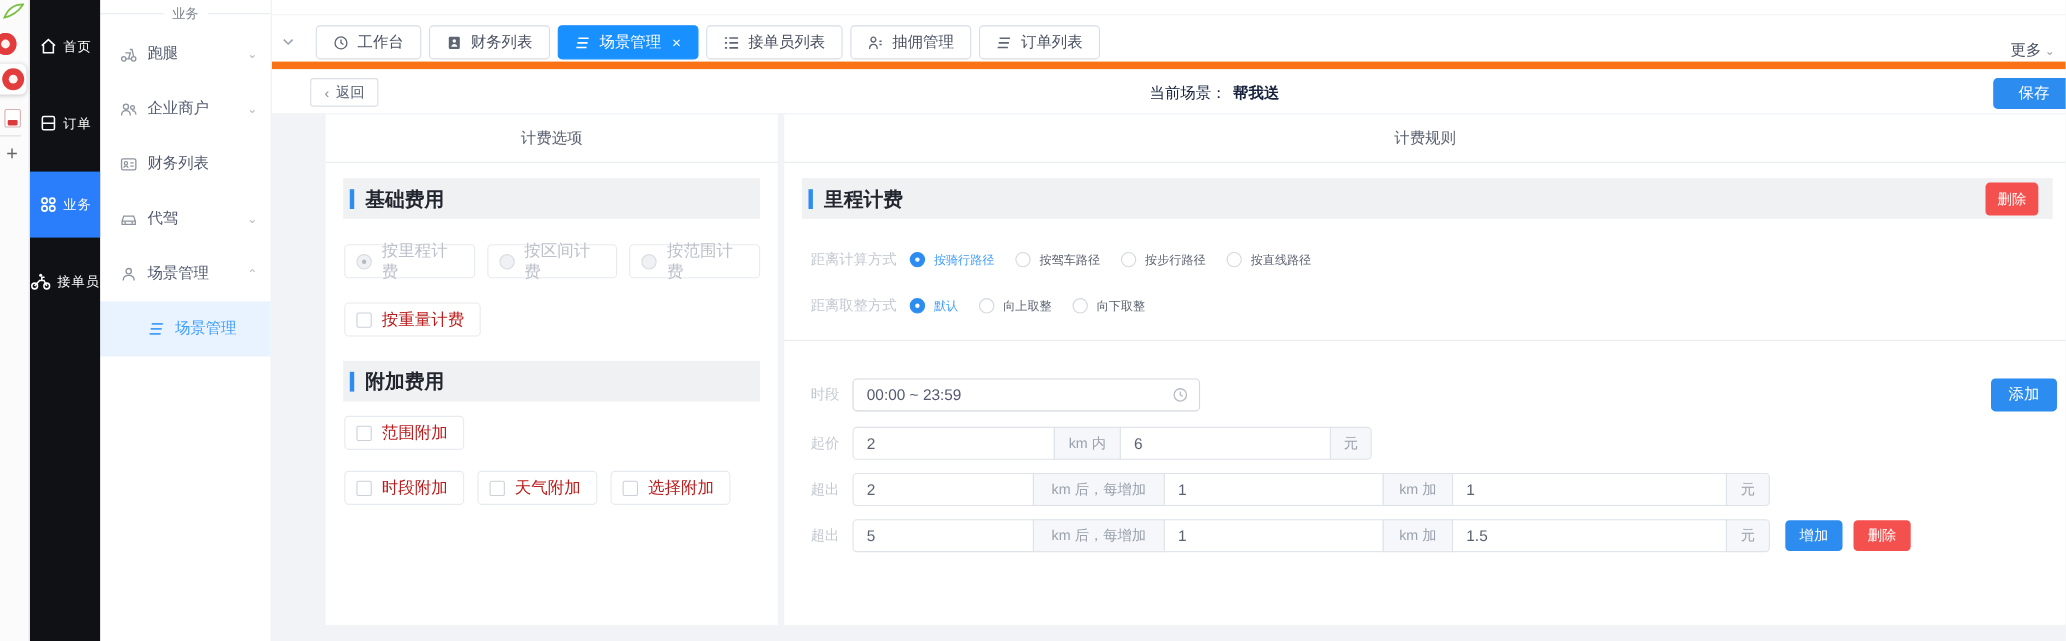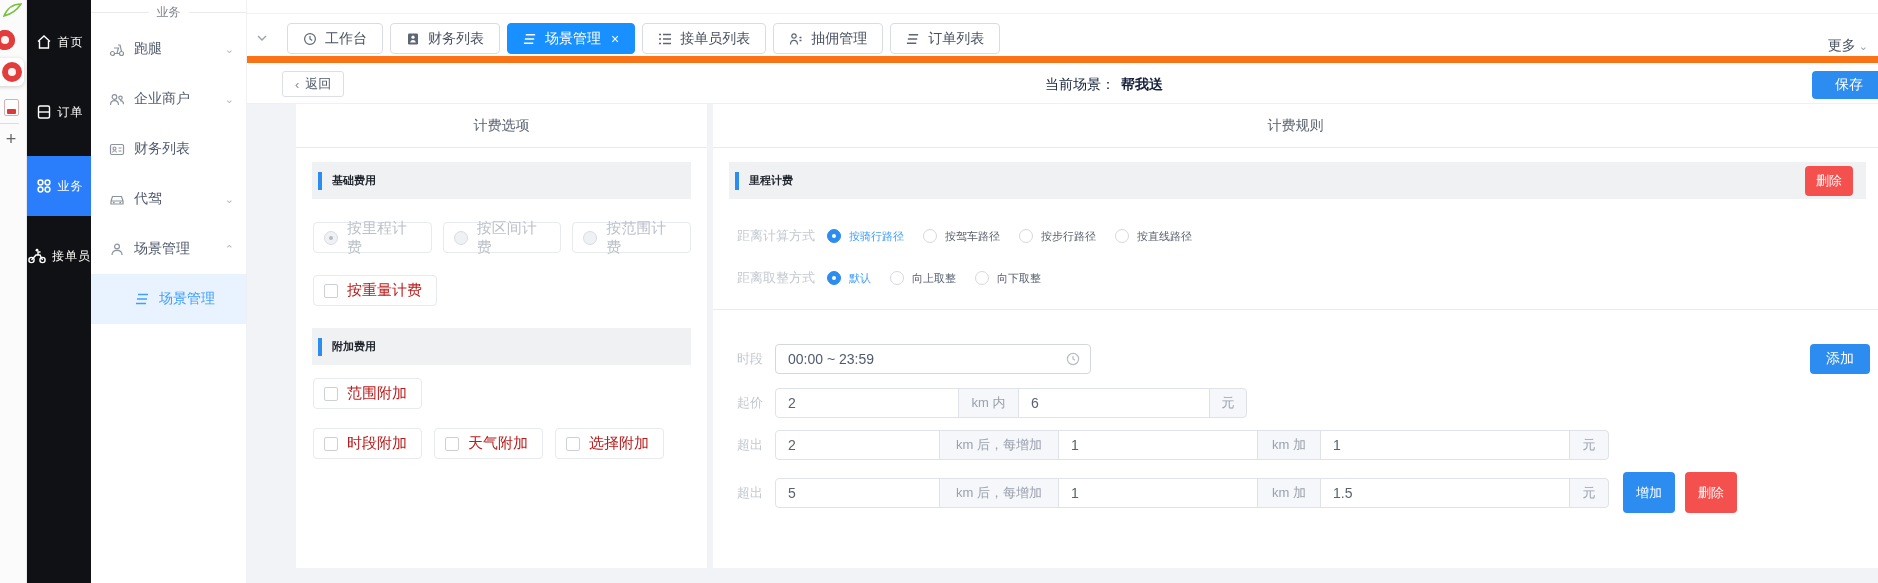--- a/index.html
+++ b/index.html
@@ -58,21 +58,21 @@
   .scene b { margin-left:6px; }
   .save-btn { position:absolute; right:-8px; top:8px; height:28px; width:74px; background:#2d8cf0; color:#fff; font-size:14px; border:none; border-radius:4px 0 0 4px; cursor:pointer; }
 
   .content { position:absolute; left:0; top:104px; right:0; bottom:0; background:#f1f3f6; }
   .panel { position:absolute; top:0; height:464px; background:#fff; }
   .panel-left { left:49px; width:411px; }
   .panel-right { left:466px; right:0; }
   .panel-header { height:44px; line-height:43px; text-align:center; color:#5a6270; font-size:14px; border-bottom:1px solid #e8eaec; }
   .section-bar { margin:14px 16px 0 16px; height:37px; background:#f0f1f3; display:flex; align-items:center; }
   .section-bar .accent { width:4px; height:18px; background:#2d8cf0; margin:0 10px 0 6px; }
-  .section-bar .stitle { font-size:11px; font-weight:bold; color:#22262e; }
+  .section-bar .stitle { font-size:18px; font-weight:bold; color:#22262e; }
   .bar-del { margin-left:auto; margin-right:13px; height:30px; padding:0 11px; background:#f4504e; color:#fff; font-size:13px; border:none; border-radius:4px; cursor:pointer; }
 
   
   .opt-row { display:flex; gap:11px; margin:23px 16px 0 17px; }
   .opt-box { height:31px; border:1px solid #e7eaee; border-radius:4px; display:flex; align-items:center; gap:9px; padding:0 14px 0 10px; background:#fff; }
   .opt-box.disabled { color:#bcc1c9; }
   .radio { width:14px; height:14px; border-radius:50%; border:1px solid #d4d8df; background:#fff; position:relative; flex:none; }
   .radio.gray { background:#f0f1f4; border-color:#d8dce2; }
   .radio.gray.dot::after { content:""; position:absolute; left:4px; top:4px; width:4px; height:4px; border-radius:50%; background:#b4bac3; }
   .radio.blue { background:#2d8cf0; border-color:#2d8cf0; }
@@ -92,21 +92,21 @@
   .time-box { width:316px; height:30px; border:1px solid #d3d7de; border-radius:4px; display:flex; align-items:center; padding:0 10px 0 12px; color:#515a6e; font-size:14px; background:#fff; }
   .time-box .clock { margin-left:auto; color:#b7bcc5; }
   .add-btn { position:absolute; right:8px; top:0; height:30px; width:60px; background:#2d8cf0; color:#fff; font-size:14px; border:none; border-radius:4px; cursor:pointer; }
   .igroup { display:flex; }
   .iseg { height:30px; border:1px solid #dfe3e8; background:#fff; }
   .iseg + .iseg { margin-left:-1px; }
   input.iseg { padding:0 12px; font-size:14px; color:#5a6270; outline:none; }
   input.iseg:first-child { border-radius:4px 0 0 4px; }
   .addon { display:flex; align-items:center; justify-content:center; background:#f5f7fa; color:#9aa2ad; font-size:13px; padding:0 6px; white-space:nowrap; }
   .addon.last { border-radius:0 4px 4px 0; }
-  .row-btn { height:41px; padding:0 13px; border:none; border-radius:4px; color:#fff; font-size:13px; cursor:pointer; }
+  .row-btn { height:28px; padding:0 13px; border:none; border-radius:4px; color:#fff; font-size:13px; cursor:pointer; }
   .row-btn.blue { background:#2d8cf0; margin-left:14px; }
   .row-btn.red { background:#f4504e; margin-left:10px; }
 
   .w184{width:184px}.w61{width:61px}.w192{width:192px}.w38{width:38px}
   .w165{width:165px}.w120{width:120px}.w200{width:200px}.w64{width:64px}.w250{width:250px}.w40{width:40px}
   .mt28{margin-top:28px}.mt24{margin-top:24px}.mt34{margin-top:34px}.mt14{margin-top:14px}.mt12{margin-top:12px}
 </style>
 </head>
 <body>
 

